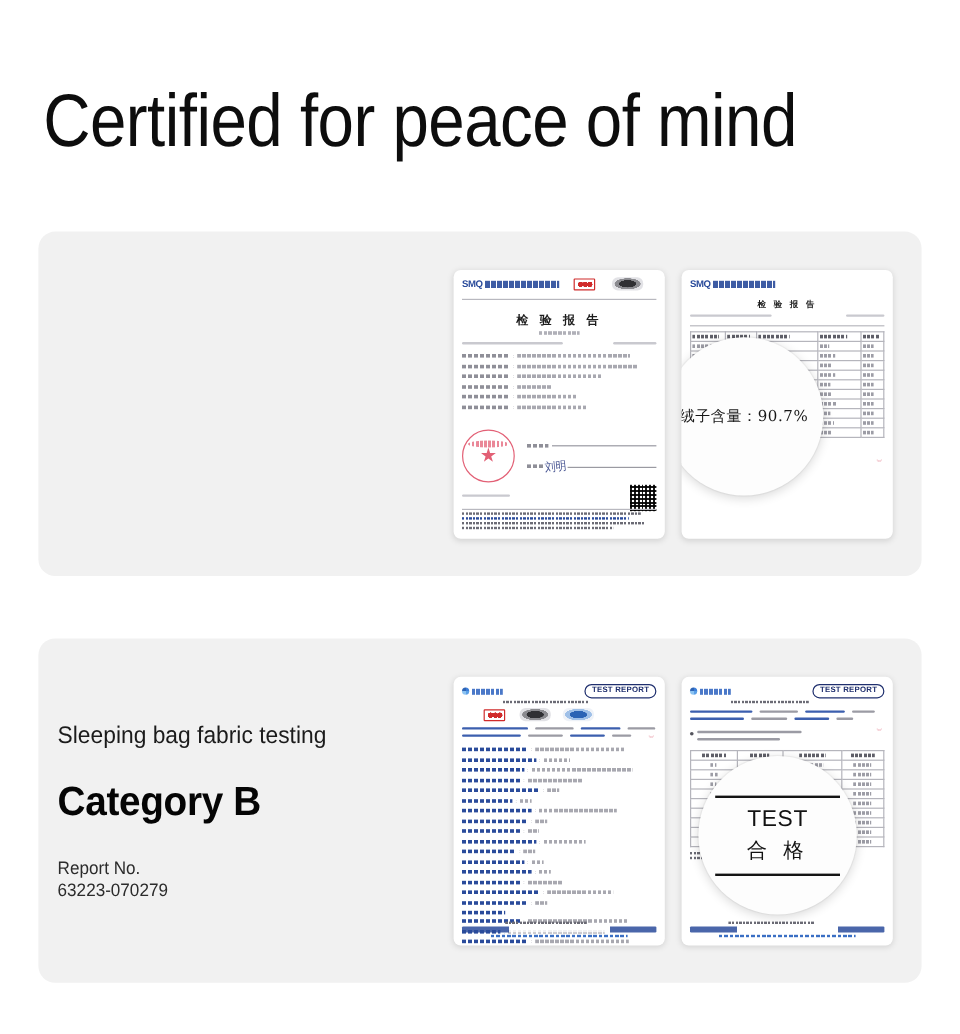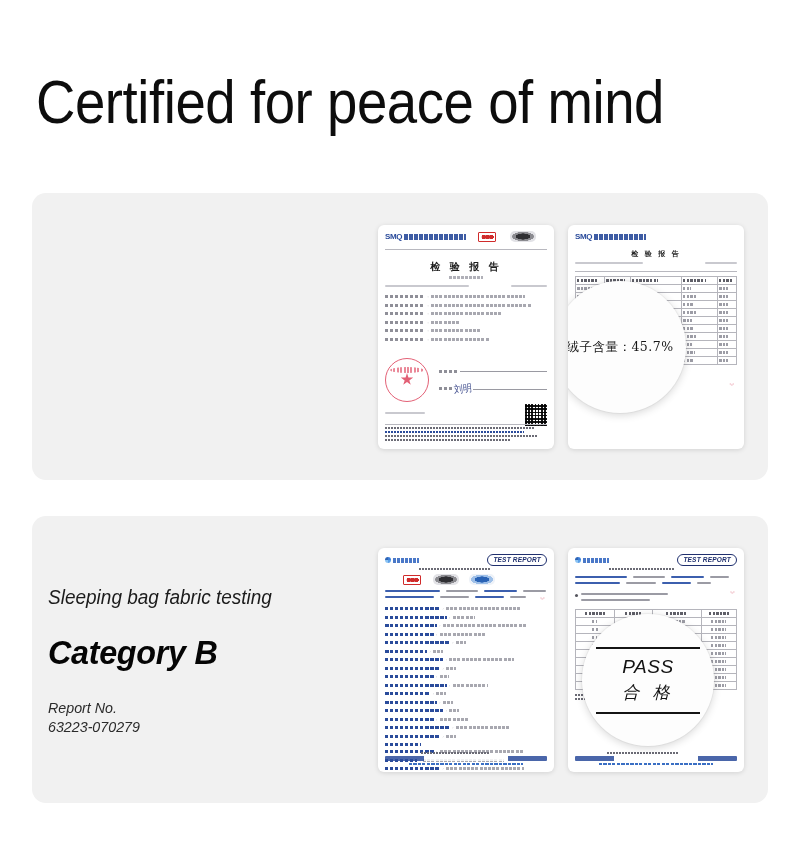--- a/index.html
+++ b/index.html
@@ -35,21 +35,21 @@
   .card {
     position: absolute;
     left: 32px;
     width: 736px;
     background: #f1f1f1;
     border-radius: 14px;
     box-sizing: border-box;
     overflow: hidden;
   }
   #card-fleece { top: 193px; height: 287px; }
-  #card-fabric { top: 516px; height: 287px; font-style: italic; }
+  #card-fabric { top: 532px; height: 287px; }
 
   .card-left {
     position: absolute;
     left: 16px;
     top: 0;
     width: 340px;
     height: 100%;
   }
   .cl-inner {
     position: absolute;
@@ -657,21 +657,21 @@
         <div style="margin-top:4px;">
           <div class="footer-mini" style="width:8%"></div>
           <div class="footer-mini" style="width:48%"></div>
           <div class="footer-mini" style="width:16%;margin:3px auto 0;"></div>
         </div>
 
         <span class="red-side">〉〉</span>
       </div>
 
       <div class="lens" style="left:-14px; top:56px; width:132px; height:132px;">
-        <span class="lens-text-cn">绒子含量：45.7%</span>
+        <span class="lens-text-cn">绒子含量：90.7%</span>
       </div>
     </div>
 
   </div>
 </section>
 
 <section class="card" id="card-fabric">
 
   <div class="card-left">
     <div class="cl-inner">
@@ -1017,20 +1017,20 @@
           <div class="footer-mini" style="width:44%;margin-left:20%;"></div>
           <div class="footer-bar split"></div>
           <div class="link-line"></div>
         </div>
 
         <span class="red-side" style="top:34px;">〉〉</span>
       </div>
 
       <div class="lens" style="left:14px; top:66px; width:132px; height:132px;">
         <div class="lens-rule"></div>
-        <span class="lens-pass" style="margin-top:7px;">PASS</span>
+        <span class="lens-pass" style="margin-top:7px;">TEST</span>
         <span class="lens-hege">合 格</span>
         <div class="lens-rule" style="margin-top:8px;"></div>
       </div>
     </div>
 
   </div>
 </section>
 
 </body></html>

